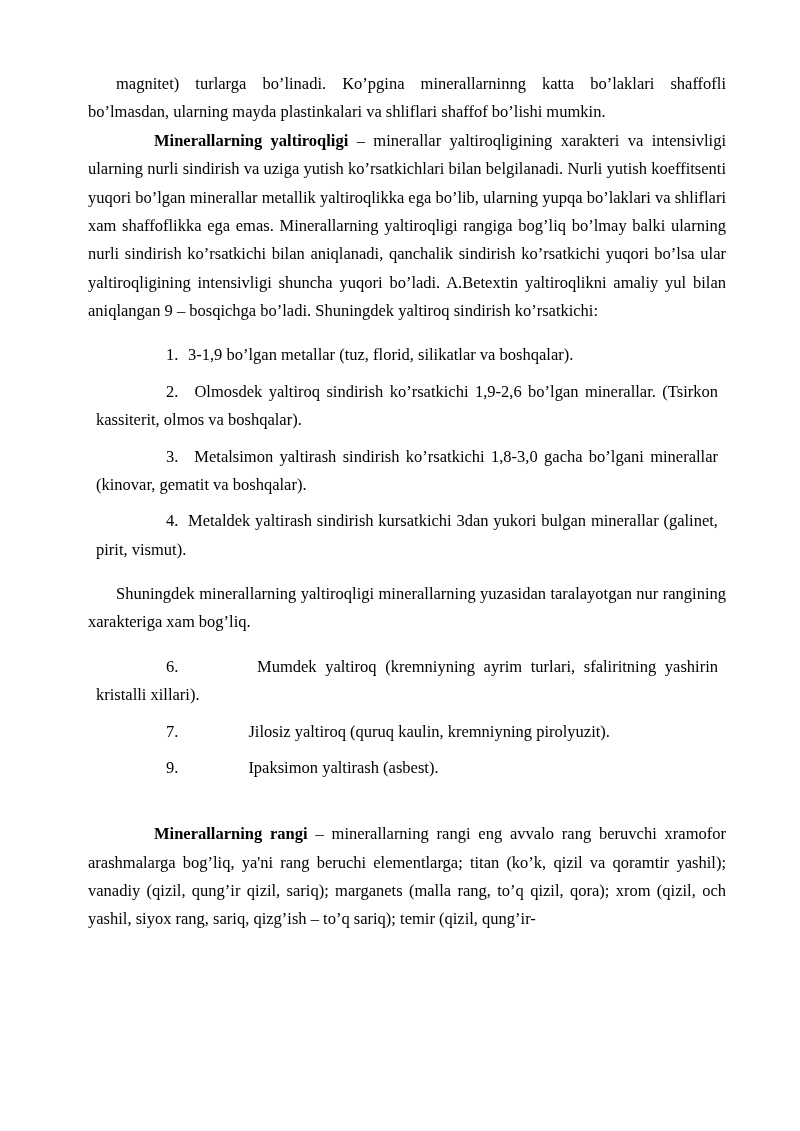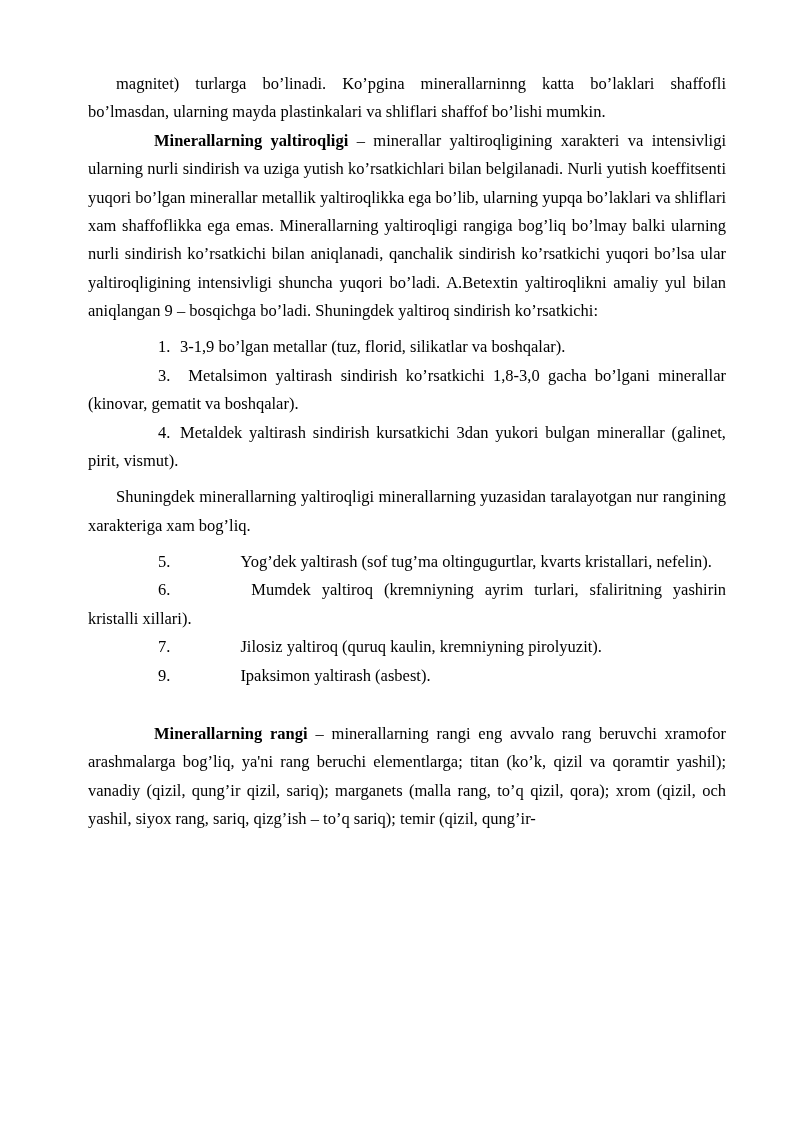--- a/index.html
+++ b/index.html
@@ -33,21 +33,21 @@
   .indent {
     text-indent: 28px;
   }
   .bold {
     font-weight: bold;
     margin-left: 38px;
   }
   .list-item {
     display: block;
     text-align: justify;
-    margin: 0;
+    margin: 8px;
   }
   .num {
     display: inline-block;
   }
   .num-w1 {
     min-width: 22px;
   }
   .gap-tab {
     display: inline-block;
     width: 70px;
@@ -66,32 +66,32 @@
   <div class="doc">
 
     <p class="indent">magnitet) turlarga bo’linadi. Ko’pgina minerallarninng katta bo’laklari shaffofli bo’lmasdan, ularning mayda plastinkalari va shliflari shaffof bo’lishi mumkin.</p>
 
     <p class="indent"><span class="bold">Minerallarning yaltiroqligi</span><span> – minerallar yaltiroqligining xarakteri va intensivligi ularning nurli sindirish va uziga yutish ko’rsatkichlari bilan belgilanadi. Nurli yutish koeffitsenti yuqori bo’lgan minerallar metallik yaltiroqlikka ega bo’lib, ularning yupqa bo’laklari va shliflari xam shaffoflikka ega emas. Minerallarning yaltiroqligi rangiga bog’liq bo’lmay balki ularning nurli sindirish ko’rsatkichi bilan aniqlanadi, qanchalik sindirish ko’rsatkichi yuqori bo’lsa ular yaltiroqligining intensivligi shuncha yuqori bo’ladi. A.Betextin yaltiroqlikni amaliy yul bilan aniqlangan 9 – bosqichga bo’ladi. Shuningdek yaltiroq sindirish ko’rsatkichi:</span></p>
 
     <div class="spacer-sm"></div>
 
     <p class="list-item"><span class="gap-tab"></span><span class="num num-w1">1.</span><span>3-1,9 bo’lgan metallar (tuz, florid, silikatlar va boshqalar).</span></p>
 
+    <p class="list-item"><span class="gap-tab"></span><span class="num num-w1">2.</span><span> Olmosdek yaltiroq sindirish ko’rsatkichi 1,9-2,6 bo’lgan minerallar. (Tsirkon kassiterit, olmos va boshqalar).</span></p>
 
     <p class="list-item"><span class="gap-tab"></span><span class="num num-w1">3.</span><span> Metalsimon yaltirash sindirish ko’rsatkichi 1,8-3,0 gacha bo’lgani minerallar (kinovar, gematit va boshqalar).</span></p>
 
     <p class="list-item"><span class="gap-tab"></span><span class="num num-w1">4.</span><span>Metaldek yaltirash sindirish kursatkichi 3dan yukori bulgan minerallar (galinet, pirit, vismut).</span></p>
 
     <div class="spacer-sm"></div>
 
     <p class="indent">Shuningdek minerallarning yaltiroqligi minerallarning yuzasidan taralayotgan nur rangining xarakteriga xam bog’liq.</p>
 
     <div class="spacer-sm"></div>
 
-    <p class="list-item"><span class="gap-tab"></span><span class="num">5.</span><span class="gap-tab"></span><span>Yog’dek yaltirash (sof tug’ma oltingugurtlar, kvarts kristallari, nefelin).</span></p>
 
     <p class="list-item"><span class="gap-tab"></span><span class="num">6.</span><span class="gap-tab"></span><span> Mumdek yaltiroq (kremniyning ayrim turlari, sfaliritning yashirin kristalli xillari).</span></p>
 
     <p class="list-item"><span class="gap-tab"></span><span class="num">7.</span><span class="gap-tab"></span><span>Jilosiz yaltiroq (quruq kaulin, kremniyning pirolyuzit).</span></p>
 
 
     <p class="list-item"><span class="gap-tab"></span><span class="num">9.</span><span class="gap-tab"></span><span>Ipaksimon yaltirash (asbest).</span></p>
 
     <div class="spacer-lg"></div>
 

